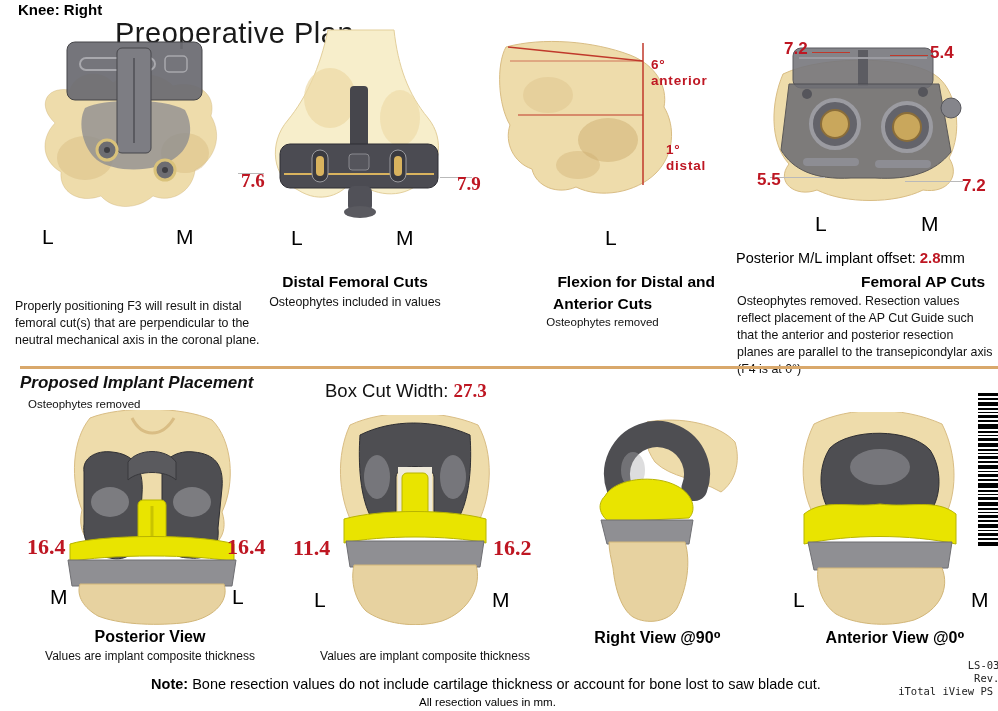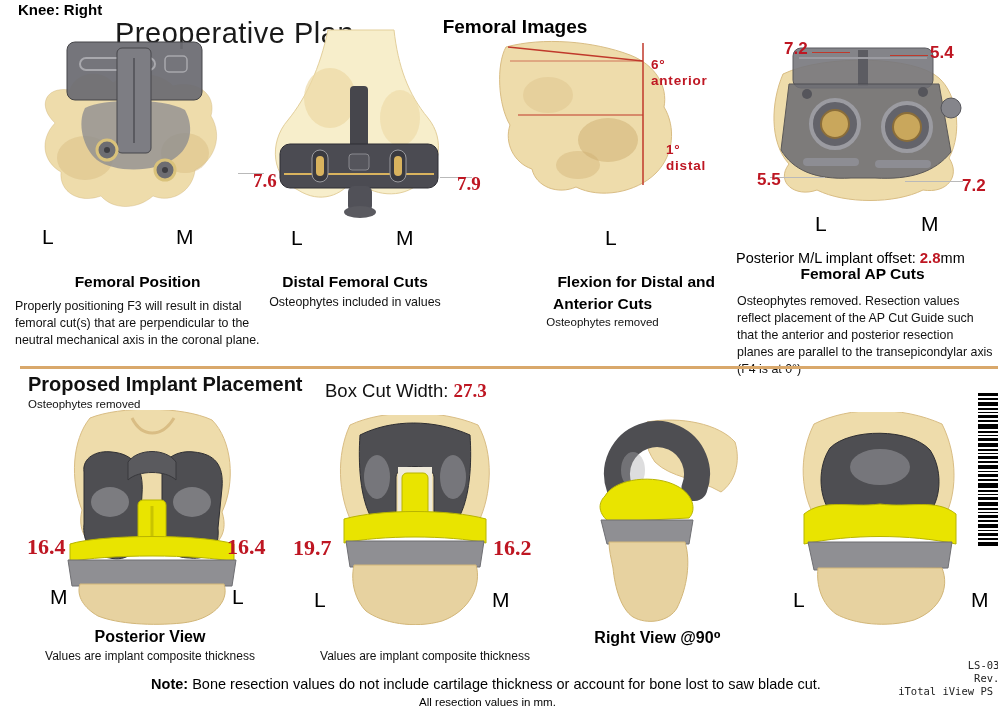--- a/index.html
+++ b/index.html
@@ -41,60 +41,58 @@
   .leader{height:1px;background:#b9b9b9;}
   .leader-red{height:1px;background:#c0392b;}
 </style>
 </head>
 <body>
 
 <div id="page">
 
   <div class="abs knee" style="left:18px;top:1px;">Knee: Right</div>
   <div class="abs main-title" style="left:115px;top:17px;">Preoperative Plan</div>
-  <div class="abs section-title" style="left:435px;top:16px;width:160px;text-align:center;">Femoral Images</div>
 
   <svg class="abs" style="left:25px;top:28px;" width="215" height="190" viewBox="0 0 215 190">
     <path d="M30,95 C12,78 20,58 45,62 C50,45 75,40 88,55 C105,42 135,44 148,58 C172,52 192,66 186,88 C198,108 190,132 170,142 C168,162 148,176 128,168 C112,182 88,182 76,168 C54,176 34,164 36,144 C18,134 14,112 30,95 Z" fill="#eedcab" stroke="#c9a96a" stroke-opacity="0.35"></path>
     <ellipse cx="60" cy="130" rx="28" ry="22" fill="#d9bd84" opacity="0.5"></ellipse>
     <ellipse cx="160" cy="125" rx="24" ry="20" fill="#d9bd84" opacity="0.5"></ellipse>
     <path d="M60,80 C80,70 140,70 160,82 C170,100 165,120 150,130 C130,145 90,145 72,132 C58,120 52,95 60,80 Z" fill="#8a8a8f" opacity="0.75"></path>
     <rect x="42" y="14" width="135" height="58" rx="8" fill="#6e6e74" opacity="0.95" stroke="#3c3c40"></rect>
     <rect x="55" y="30" width="75" height="12" rx="6" fill="none" stroke="#a8a8ad" stroke-width="2"></rect>
     <rect x="140" y="28" width="22" height="16" rx="4" fill="none" stroke="#a8a8ad" stroke-width="1.5"></rect>
     <rect x="92" y="20" width="34" height="105" rx="5" fill="#7d7d83" stroke="#46464a"></rect>
     <line x1="109" y1="30" x2="109" y2="115" stroke="#5a5a60" stroke-width="2"></line>
     <circle cx="82" cy="122" r="10" fill="#6d6d72" stroke="#d9c27b" stroke-width="3"></circle>
     <circle cx="82" cy="122" r="3" fill="#3e3e42"></circle>
     <circle cx="140" cy="142" r="10" fill="#6d6d72" stroke="#d9c27b" stroke-width="3"></circle>
     <circle cx="140" cy="142" r="3" fill="#3e3e42"></circle>
   </svg>
   <div class="abs ml" style="left:42px;top:225px;">L</div>
   <div class="abs ml" style="left:176px;top:225px;">M</div>
-  <div class="abs img-title" style="left:20px;top:273px;width:235px;">Femoral Position</div>
   <div class="abs img-desc" style="left:15px;top:298px;width:245px;">Properly positioning F3 will result in distal femoral cut(s) that are perpendicular to the neutral mechanical axis in the coronal plane.</div>
 
   <svg class="abs" style="left:250px;top:28px;" width="215" height="190" viewBox="0 0 215 190">
     <path d="M78,2 C70,40 56,70 38,92 C18,115 22,150 48,162 C70,176 92,168 104,150 C118,166 146,172 166,158 C190,144 196,112 178,90 C158,66 148,38 144,2 Z" fill="#f7eecb" stroke="#e3cf9b" stroke-width="1"></path>
     <ellipse cx="80" cy="70" rx="26" ry="30" fill="#ecd9a4" opacity="0.7"></ellipse>
     <ellipse cx="150" cy="90" rx="20" ry="28" fill="#ecd9a4" opacity="0.6"></ellipse>
     <rect x="100" y="58" width="18" height="62" rx="4" fill="#46464c"></rect>
     <rect x="30" y="116" width="158" height="44" rx="10" fill="#4b4b52" stroke="#2e2e34"></rect>
     <line x1="34" y1="146" x2="184" y2="146" stroke="#d9b35e" stroke-width="2"></line>
     <rect x="62" y="122" width="16" height="32" rx="8" fill="#3a3a40" stroke="#9a9a9f"></rect>
     <rect x="66" y="128" width="8" height="20" rx="4" fill="#d9b35e"></rect>
     <rect x="140" y="122" width="16" height="32" rx="8" fill="#3a3a40" stroke="#9a9a9f"></rect>
     <rect x="144" y="128" width="8" height="20" rx="4" fill="#d9b35e"></rect>
     <rect x="99" y="126" width="20" height="16" rx="3" fill="#55555c" stroke="#8a8a8f"></rect>
     <rect x="98" y="158" width="24" height="26" rx="6" fill="#515158"></rect>
     <ellipse cx="110" cy="184" rx="16" ry="6" fill="#5a5a60"></ellipse>
   </svg>
   <div class="abs leader" style="left:238px;top:173px;width:26px;"></div>
   <div class="abs leader" style="left:440px;top:177px;width:32px;"></div>
-  <div class="abs red-serif m19" style="left:241px;top:170px;margin-left:12px;">7.6</div>
+  <div class="abs red-serif m19" style="left:241px;top:170px;">7.6</div>
   <div class="abs red-serif m19" style="left:457px;top:173px;">7.9</div>
   <div class="abs ml" style="left:291px;top:226px;">L</div>
   <div class="abs ml" style="left:396px;top:226px;">M</div>
   <div class="abs img-title" style="left:240px;top:273px;width:230px;">Distal Femoral Cuts</div>
   <div class="abs img-desc-center" style="left:240px;top:295px;width:230px;">Osteophytes included in values</div>
 
   <svg class="abs" style="left:488px;top:35px;" width="205" height="175" viewBox="0 0 205 175">
     <path d="M18,12 C55,2 105,6 142,20 C168,30 180,52 176,72 C188,92 186,120 168,138 C148,158 112,164 88,152 C70,160 48,152 44,134 C26,128 16,108 22,90 C10,70 8,30 18,12 Z" fill="#eedcab" stroke="#d9bd84" stroke-width="1"></path>
     <ellipse cx="120" cy="105" rx="30" ry="22" fill="#caa86a" opacity="0.45"></ellipse>
     <ellipse cx="90" cy="130" rx="22" ry="14" fill="#caa86a" opacity="0.35"></ellipse>
@@ -140,26 +138,26 @@
   <div class="abs red-sans m17" style="left:784px;top:39px;">7.2</div>
   <div class="abs red-sans m17" style="left:930px;top:43px;">5.4</div>
   <div class="abs red-sans m17" style="left:757px;top:170px;">5.5</div>
   <div class="abs red-sans m17" style="left:962px;top:176px;">7.2</div>
   <div class="abs ml" style="left:815px;top:212px;">L</div>
   <div class="abs ml" style="left:921px;top:212px;">M</div>
   <div class="abs offset-line" style="left:736px;top:249px;white-space:nowrap;">
     <span>Posterior M/L implant offset:</span>
     <span class="red-sans" style="font-size:15px;">2.8</span><span>mm</span>
   </div>
-  <div class="abs img-title" style="left:740px;top:265px;width:245px;">Femoral AP Cuts</div>
+  <div class="abs img-title" style="left:740px;top:273px;width:245px;text-align:right;">Femoral AP Cuts</div>
   <div class="abs img-desc" style="left:737px;top:293px;width:256px;">Osteophytes removed. Resection values reflect placement of the AP Cut Guide such that the anterior and posterior resection planes are parallel to the transepicondylar axis (F4 is at 0°)</div>
 
   <div class="abs divider" style="left:20px;top:366px;width:978px;"></div>
 
-  <div class="abs" style="left:28px;top:373px;font-size:20px;font-weight:700;">Proposed Implant Placement</div>
+  <div class="abs" style="left:20px;top:373px;font-size:17px;font-weight:700;font-style:italic;">Proposed Implant Placement</div>
   <div class="abs" style="left:28px;top:398px;font-size:11.5px;">Osteophytes removed</div>
   <div class="abs" style="left:325px;top:380px;font-size:18.5px;white-space:nowrap;">
     <span>Box Cut Width:</span>
     <span class="red-serif m19">27.3</span>
   </div>
 
   <svg class="abs" style="left:978px;top:393px;" width="20" height="155" viewBox="0 0 20 155">
     <g fill="#000">
       <rect x="0" y="0" width="20" height="3"></rect>
         <rect x="0" y="5" width="20" height="2"></rect>
@@ -223,21 +221,21 @@
     <path d="M20,10 C6,40 8,80 22,108 L148,108 C162,80 164,38 148,10 C110,-6 54,-6 20,10 Z" fill="#eedcab" stroke="#d9bd84"></path>
     <path d="M30,20 C28,48 30,84 42,104 L66,104 L66,62 C66,48 104,48 104,62 L104,104 L128,104 C140,84 142,48 140,20 C104,4 62,4 30,20 Z" fill="#4e4e52" stroke="#2f2f33"></path>
     <rect x="68" y="52" width="34" height="52" fill="#efeada"></rect>
     <ellipse cx="47" cy="62" rx="13" ry="22" fill="#a9a9ad" opacity="0.45"></ellipse>
     <ellipse cx="123" cy="62" rx="13" ry="22" fill="#a9a9ad" opacity="0.45"></ellipse>
     <rect x="72" y="58" width="26" height="50" rx="5" fill="#e9e400" stroke="#b8b400"></rect>
     <path d="M14,104 C50,94 120,94 156,104 L156,128 C120,120 50,120 14,128 Z" fill="#e9e400" stroke="#b8b400"></path>
     <path d="M16,126 L154,126 L150,152 L20,152 Z" fill="#8f8f93" stroke="#6f6f73"></path>
     <path d="M24,150 L146,150 C152,170 140,196 112,206 C84,214 52,208 36,196 C26,186 20,168 24,150 Z" fill="#e7d2a0" stroke="#d2b678"></path>
   </svg>
-  <div class="abs red-serif m18" style="left:293px;top:535px;">19.7</div>
+  <div class="abs red-serif m18" style="left:293px;top:535px;">11.4</div>
   <div class="abs red-serif m18" style="left:493px;top:535px;">16.2</div>
   <div class="abs ml" style="left:314px;top:588px;">L</div>
   <div class="abs ml" style="left:492px;top:588px;">M</div>
   <div class="abs view-sub" style="left:305px;top:649px;width:240px;">Values are implant composite thickness</div>
 
   <svg class="abs" style="left:585px;top:418px;" width="160" height="207" viewBox="0 0 160 207">
     <path d="M62,4 C96,-2 134,6 150,24 C156,44 150,64 136,74 C112,60 86,60 70,44 C60,30 58,14 62,4 Z" fill="#eedcab" stroke="#d9bd84"></path>
     <circle cx="72" cy="56" r="40" fill="none" stroke="#4e4e52" stroke-width="26" stroke-linecap="round" stroke-dasharray="185 66" transform="rotate(115 72 56)"></circle>
     <ellipse cx="48" cy="52" rx="12" ry="18" fill="#a9a9ad" opacity="0.4"></ellipse>
     <path d="M20,78 C30,60 70,56 92,68 C108,76 112,92 104,100 L24,104 C14,96 12,86 20,78 Z" fill="#e9e400" stroke="#b8b400"></path>
@@ -249,20 +247,21 @@
   <svg class="abs" style="left:790px;top:412px;" width="180" height="213" viewBox="0 0 180 213">
     <path d="M24,12 C8,44 10,84 28,110 L152,110 C168,84 168,44 152,12 C112,-6 60,-6 24,12 Z" fill="#eedcab" stroke="#d9bd84"></path>
     <path d="M40,36 C60,16 120,16 140,38 C152,56 152,84 140,100 C110,116 70,116 40,100 C28,82 28,54 40,36 Z" fill="#4e4e52" stroke="#2f2f33"></path>
     <ellipse cx="90" cy="55" rx="30" ry="18" fill="#b5b5ba" opacity="0.4"></ellipse>
     <path d="M14,102 C34,86 60,96 90,92 C120,96 146,86 166,102 L166,132 C120,122 60,122 14,132 Z" fill="#e9e400" stroke="#b8b400"></path>
     <path d="M18,130 L162,130 L158,156 L24,158 Z" fill="#8f8f93" stroke="#6f6f73"></path>
     <path d="M28,156 L152,156 C160,176 150,198 124,208 C96,216 64,212 46,202 C32,192 26,174 28,156 Z" fill="#e7d2a0" stroke="#d2b678"></path>
   </svg>
   <div class="abs ml" style="left:793px;top:588px;">L</div>
   <div class="abs ml" style="left:971px;top:588px;">M</div>
+  <div class="abs view-title" style="left:800px;top:628px;width:190px;">Anterior View @0⁰</div>
 
   <div class="abs note-line" style="left:0px;top:676px;width:972px;">
     <span class="lbl">Note:</span>
     <span>Bone resection values do not include cartilage thickness or account for bone lost to saw blade cut.</span>
   </div>
   <div class="abs units" style="left:0px;top:696px;width:975px;">All resection values in mm.</div>
   <div class="abs docinfo" style="right:-14px;top:659px;">
     <div>LS-0367</div>
     <div>Rev. A</div>
     <div>iTotal iView PS v1</div>

